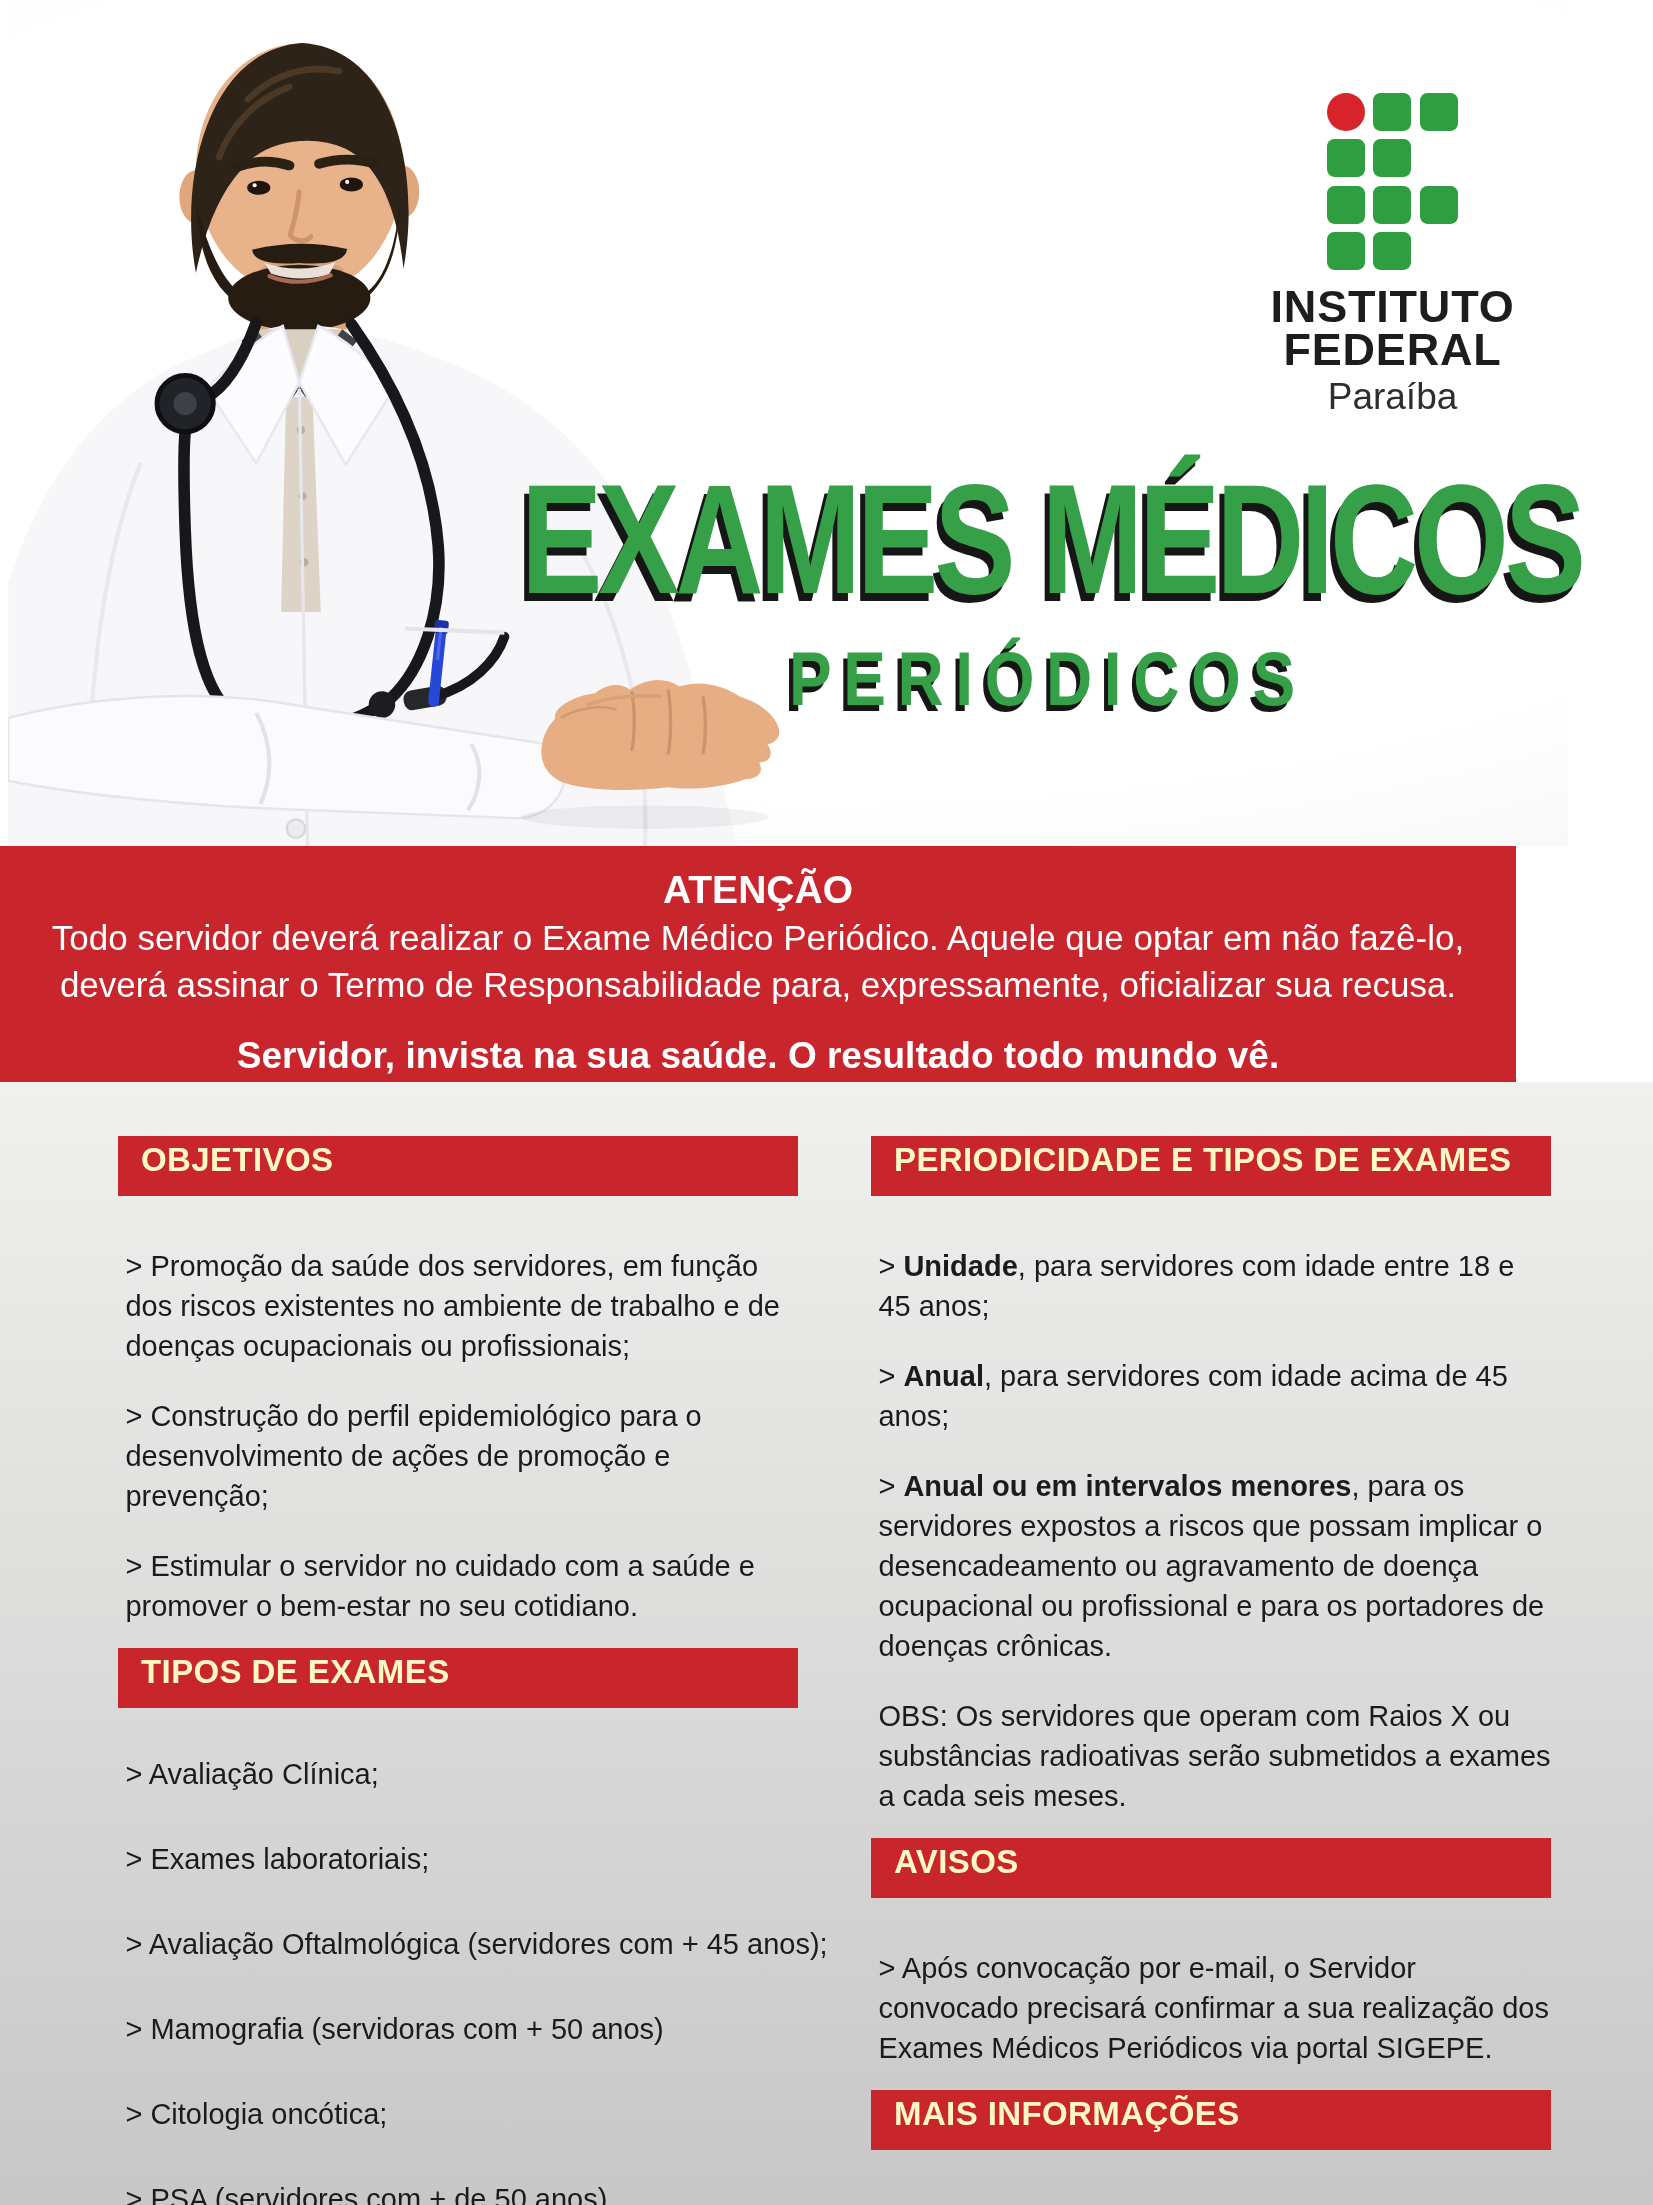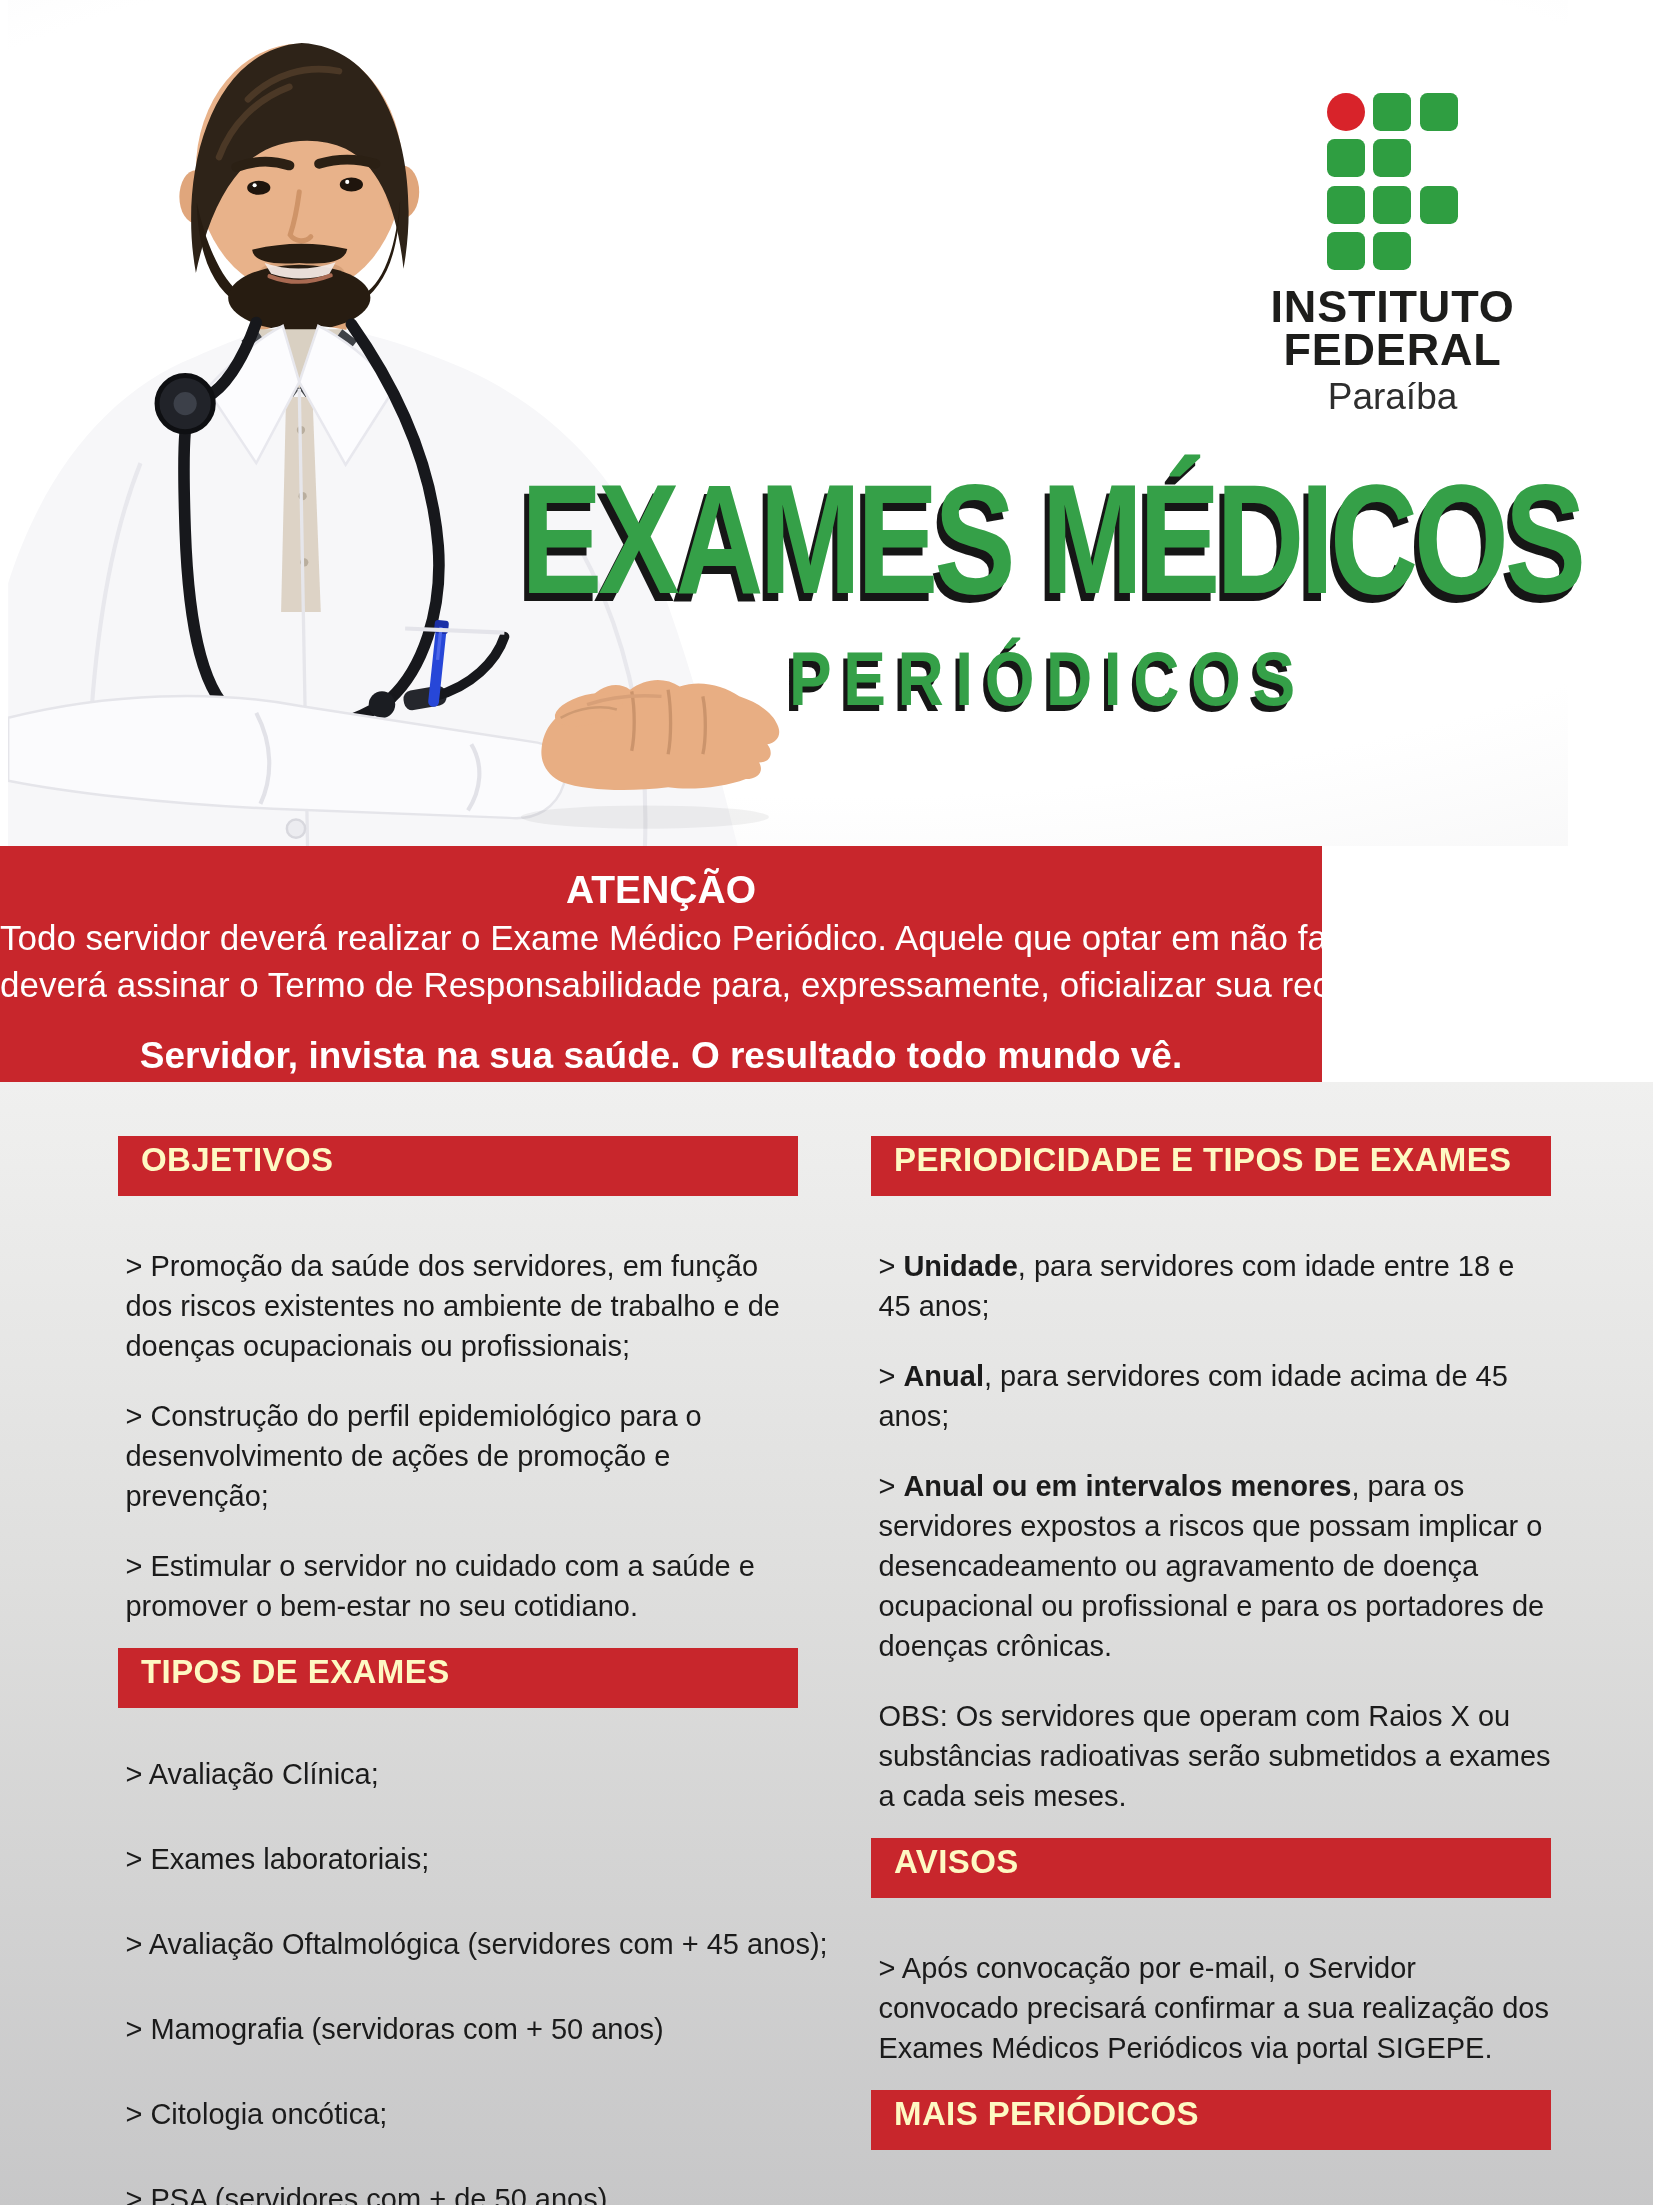--- a/index.html
+++ b/index.html
@@ -29,21 +29,21 @@
     color:#35A048;transform:scaleY(1.28);transform-origin:50% 0;
     text-shadow:-5px 5.8px 0 #161616;white-space:nowrap;
   }
   .title-sub{
     display:block;margin-top:51px;font-weight:bold;font-size:64px;line-height:74px;
     letter-spacing:11.6px;padding-left:11.6px;color:#35A048;transform:scaleY(1.18);
     transform-origin:50% 0;text-shadow:-4.1px 5px 0 #161616;white-space:nowrap;
   }
   
   .band{
-    position:absolute;left:0;top:846px;width:1322px;height:236px;box-sizing:border-box;
+    position:absolute;left:0;top:846px;width:1516px;height:236px;box-sizing:border-box;
     background:#C8262C;color:#ffffff;text-align:center;padding-top:20px;
   }
   .band-heading{font-size:39px;font-weight:bold;line-height:48px;}
   .band-line{font-size:35px;line-height:47px;white-space:nowrap;}
   .band-strong{font-size:37px;font-weight:bold;line-height:51px;white-space:nowrap;margin-top:22px;}
   
   .content{
     position:absolute;left:0;top:1082px;width:1654px;height:1124px;
     background:linear-gradient(180deg,#f0f0ef 0%,#dededd 45%,#c7c7c8 100%);
   }
@@ -208,19 +208,19 @@
     <div class="col colR">
       <div class="bar first">PERIODICIDADE E TIPOS DE EXAMES</div>
       <p class="lead"><span>&gt; </span><span class="b">Unidade</span><span>, para servidores com idade entre 18 e 45 anos;</span></p>
       <p><span>&gt; </span><span class="b">Anual</span><span>, para servidores com idade acima de 45 anos;</span></p>
       <p><span>&gt; </span><span class="b">Anual ou em intervalos menores</span><span>, para os servidores expostos a riscos que possam implicar o desencadeamento ou agravamento de doença ocupacional ou profissional e para os portadores de doenças crônicas.</span></p>
       <p>OBS: Os servidores que operam com Raios X ou substâncias radioativas serão submetidos a exames a cada seis meses.</p>
 
       <div class="bar gap">AVISOS</div>
       <p class="lead">&gt; Após convocação por e-mail, o Servidor convocado precisará confirmar a sua realização dos Exames Médicos Periódicos via portal SIGEPE.</p>
 
-      <div class="bar gap">MAIS PERIÓDICOS</div>
+      <div class="bar gap">MAIS INFORMAÇÕES</div>
       <p class="lead"><span>&gt; Consulte o nosso Tira Dúvidas, no Portal do Servidor, no site </span><span class="b">www.ifpb.edu.br</span><span> ou entre em contato com a Unidade de Gestão de Pessoas do seu Campus.</span></p>
     </div>
 
   </section>
 </div>
 
 
 </body></html>

